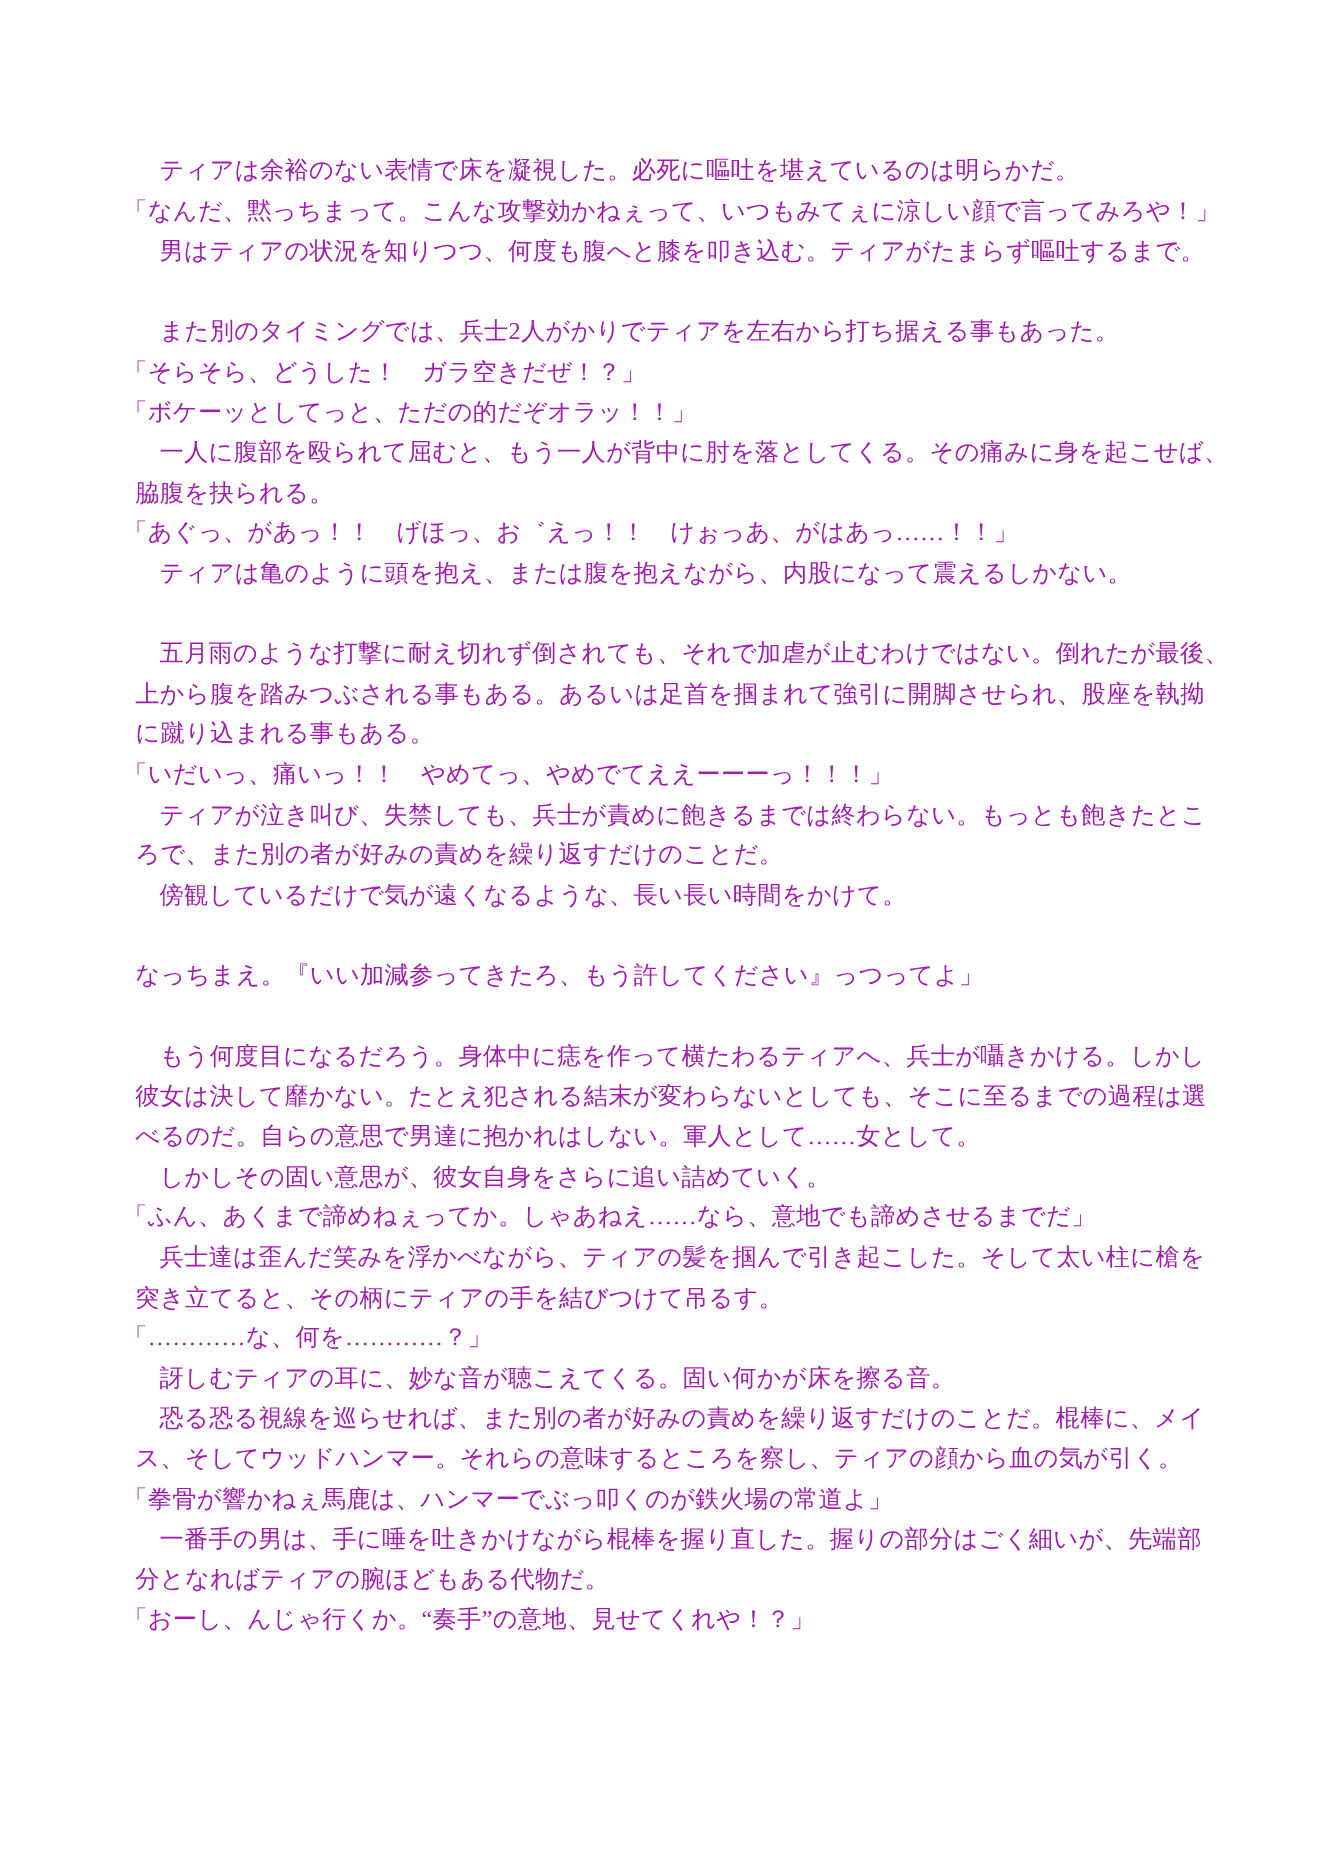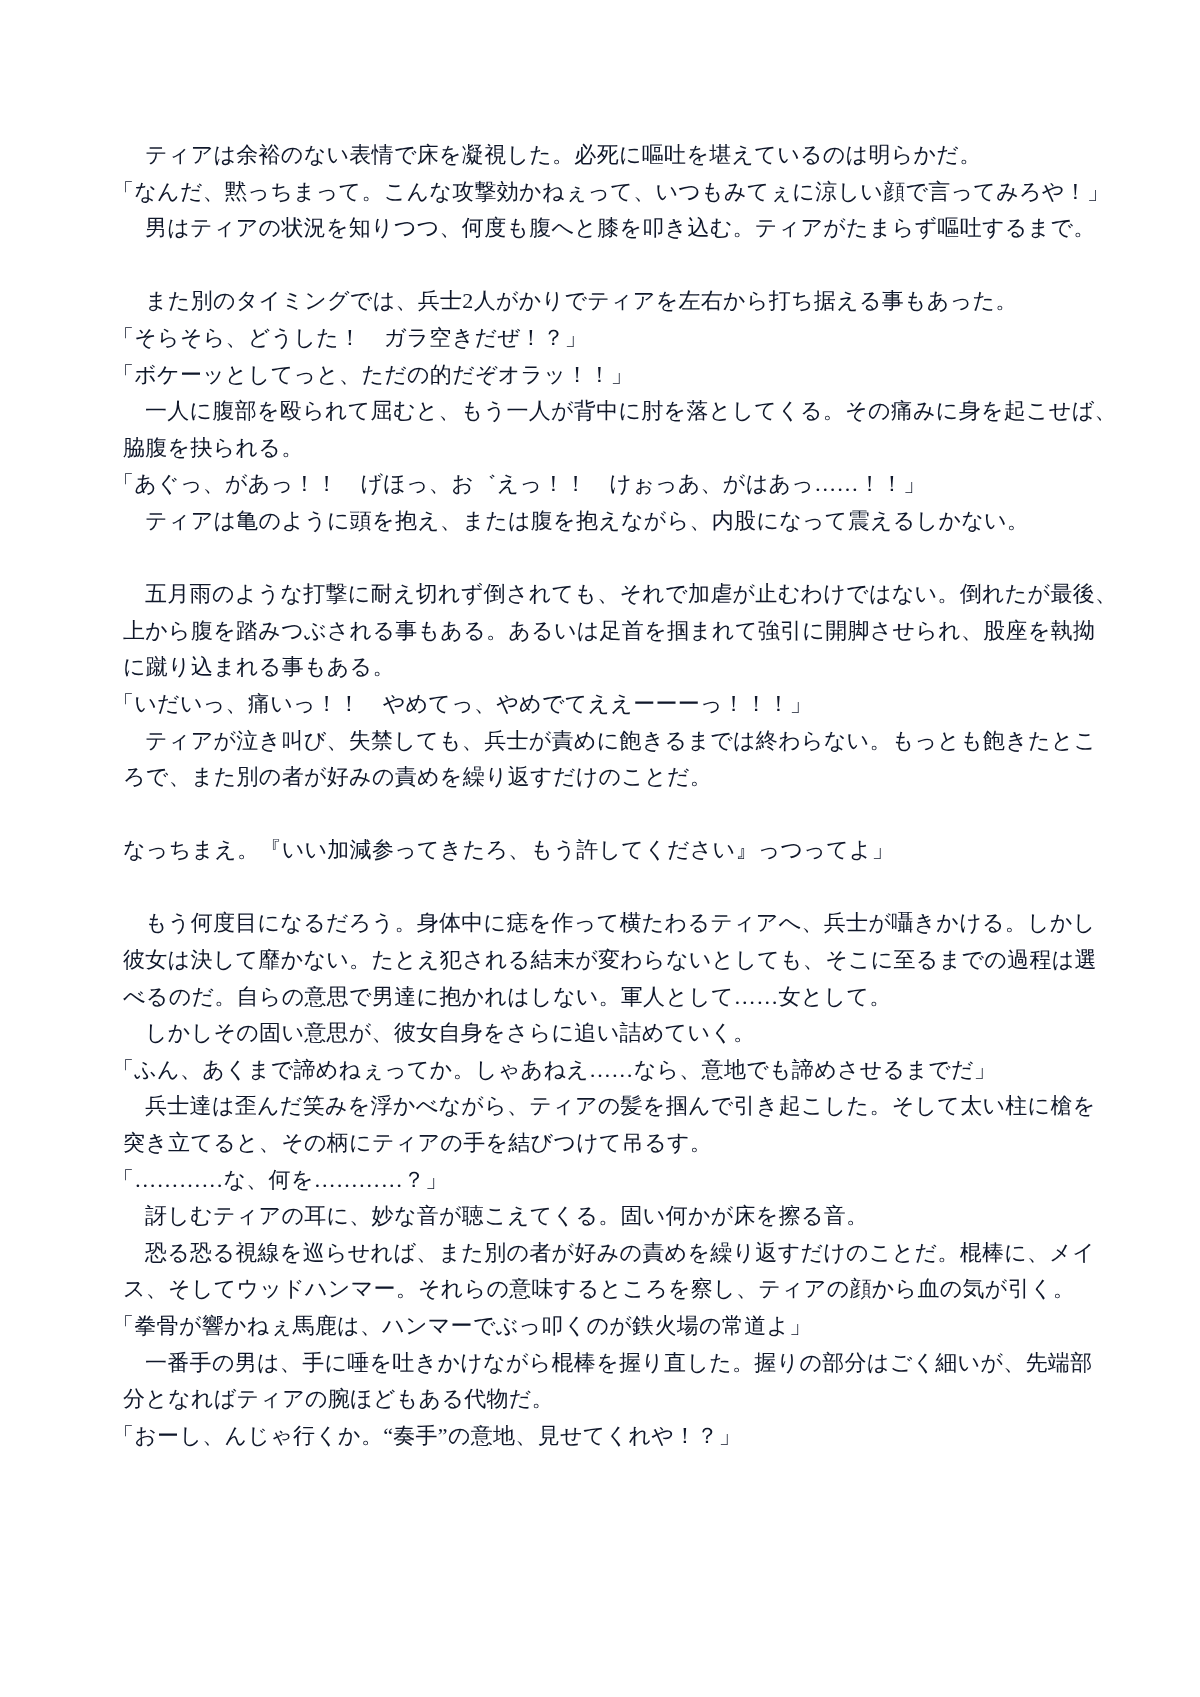--- a/index.html
+++ b/index.html
@@ -40,41 +40,42 @@
     text-indent: 1em;
   }
   
   .line.bracket {
     text-indent: -0.5em;
   }
 </style>
 </head>
 <body>
 
-<div class="page" style="background: rgb(255, 255, 255); color: #0f172a; text-decoration: underline;">
+<div class="page" style="background: rgb(255, 255, 255); color: #a21caf; text-decoration: underline;">
   <div class="text-block">
 
   <div class="line indent">ティアは余裕のない表情で床を凝視した。必死に嘔吐を堪えているのは明らかだ。</div>
       <div class="line bracket">「なんだ、黙っちまって。こんな攻撃効かねぇって、いつもみてぇに涼しい顔で言ってみろや！」</div>
       <div class="line indent">男はティアの状況を知りつつ、何度も腹へと膝を叩き込む。ティアがたまらず嘔吐するまで。</div>
       <div class="line"></div>
       <div class="line indent">また別のタイミングでは、兵士2人がかりでティアを左右から打ち据える事もあった。</div>
       <div class="line bracket">「そらそら、どうした！　ガラ空きだぜ！？」</div>
       <div class="line bracket">「ボケーッとしてっと、ただの的だぞオラッ！！」</div>
       <div class="line indent">一人に腹部を殴られて屈むと、もう一人が背中に肘を落としてくる。その痛みに身を起こせば、</div>
       <div class="line">脇腹を抉られる。</div>
       <div class="line bracket">「あぐっ、があっ！！　げほっ、お゛えっ！！　けぉっあ、がはあっ……！！」</div>
       <div class="line indent">ティアは亀のように頭を抱え、または腹を抱えながら、内股になって震えるしかない。</div>
       <div class="line"></div>
       <div class="line indent">五月雨のような打撃に耐え切れず倒されても、それで加虐が止むわけではない。倒れたが最後、</div>
       <div class="line">上から腹を踏みつぶされる事もある。あるいは足首を掴まれて強引に開脚させられ、股座を執拗</div>
       <div class="line">に蹴り込まれる事もある。</div>
       <div class="line bracket">「いだいっ、痛いっ！！　やめてっ、やめでてええーーーっ！！！」</div>
       <div class="line indent">ティアが泣き叫び、失禁しても、兵士が責めに飽きるまでは終わらない。もっとも飽きたとこ</div>
       <div class="line">ろで、また別の者が好みの責めを繰り返すだけのことだ。</div>
+      <div class="line indent">傍観しているだけで気が遠くなるような、長い長い時間をかけて。</div>
       <div class="line"></div>
       <div class="line">なっちまえ。『いい加減参ってきたろ、もう許してください』っつってよ」</div>
       <div class="line"></div>
       <div class="line indent">もう何度目になるだろう。身体中に痣を作って横たわるティアへ、兵士が囁きかける。しかし</div>
       <div class="line">彼女は決して靡かない。たとえ犯される結末が変わらないとしても、そこに至るまでの過程は選</div>
       <div class="line">べるのだ。自らの意思で男達に抱かれはしない。軍人として……女として。</div>
       <div class="line indent">しかしその固い意思が、彼女自身をさらに追い詰めていく。</div>
       <div class="line bracket">「ふん、あくまで諦めねぇってか。しゃあねえ……なら、意地でも諦めさせるまでだ」</div>
       <div class="line indent">兵士達は歪んだ笑みを浮かべながら、ティアの髪を掴んで引き起こした。そして太い柱に槍を</div>
       <div class="line">突き立てると、その柄にティアの手を結びつけて吊るす。</div>

